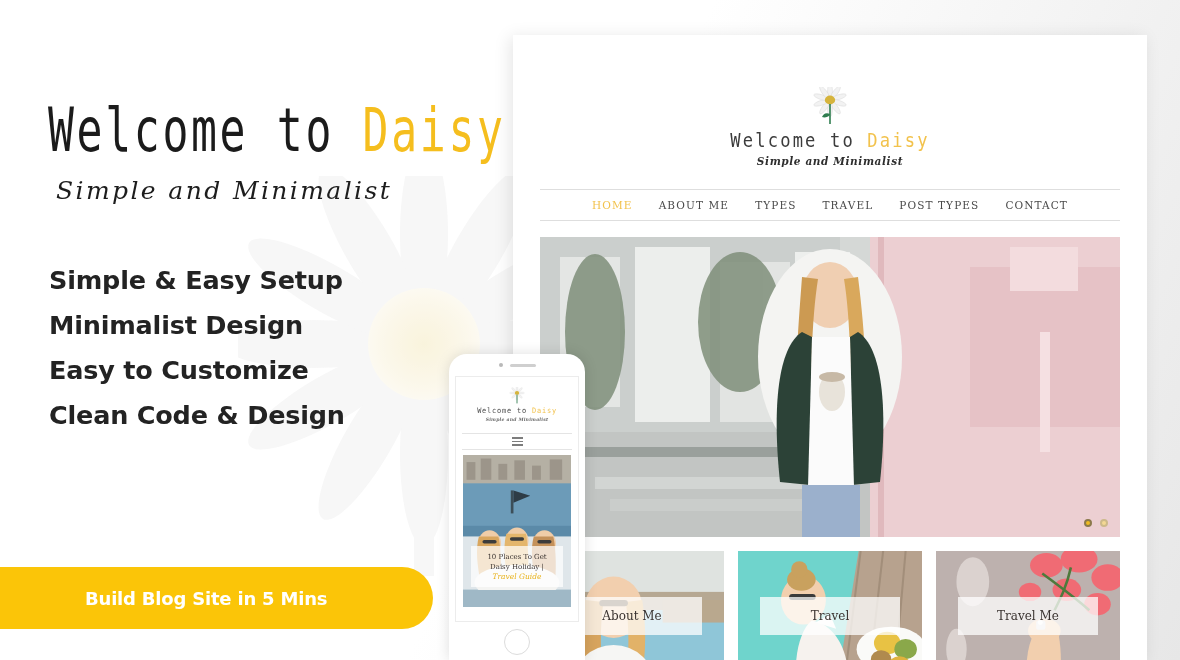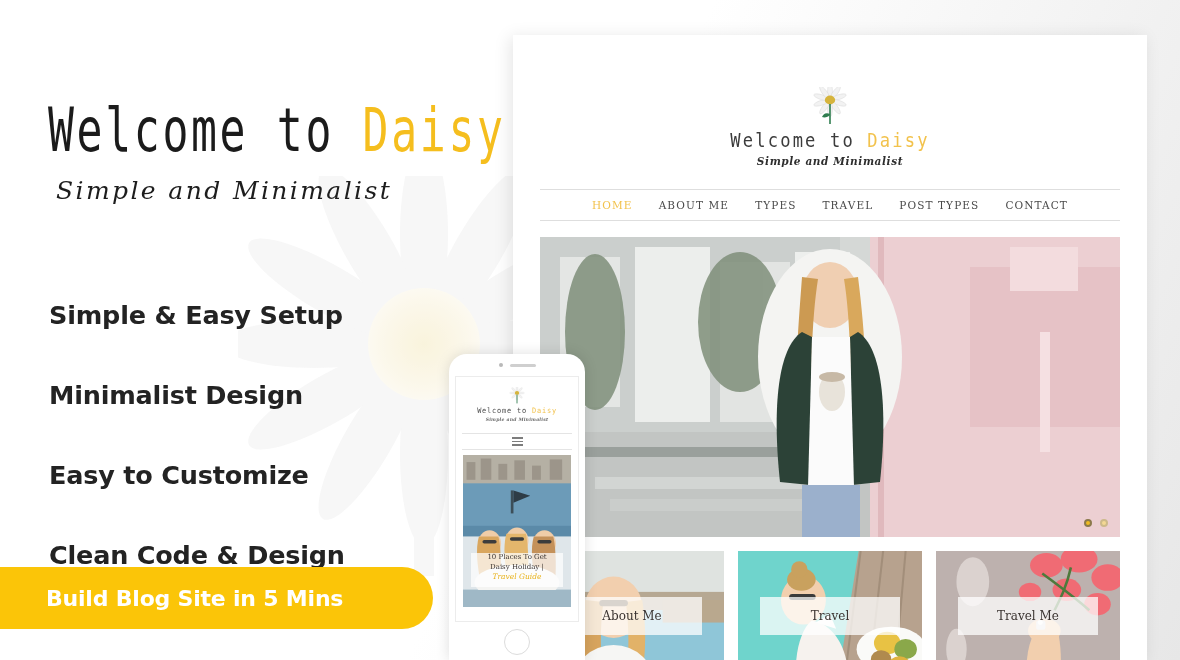--- a/index.html
+++ b/index.html
@@ -69,38 +69,37 @@
     list-style: none;
   }
   .features li {
     font-family: "DejaVu Sans", sans-serif;
     font-size: 25.5px;
     font-weight: 700;
     letter-spacing: -0.2px;
     color: #232323;
     line-height: 45px;
     white-space: nowrap;
-    margin-top: 35px;
   }
 
   .cta-banner {
     position: absolute;
     left: -20px;
     top: 567px;
     width: 453px;
     height: 62px;
     background: #fbc508;
     border-radius: 0 31px 31px 0;
     display: flex;
     align-items: center;
   }
   .cta-banner .cta-text {
-    margin-left: 66px;
+    margin-left: 105px;
     font-family: "DejaVu Sans", sans-serif;
-    font-size: 22px;
+    font-size: 18px;
     font-weight: 700;
     color: #ffffff;
     letter-spacing: -0.2px;
     white-space: nowrap;
   }
 
   
   .desktop-mock {
     position: absolute;
     left: 513px;
@@ -305,21 +304,21 @@
     height: 152px;
     overflow: hidden;
     background: #9fb8c6;
   }
   .ph-hero .ph-art { position: absolute; inset: 0; }
   .ph-caption {
     position: absolute;
     left: 8px; right: 8px;
     bottom: 20px;
     background: rgba(255,255,255,0.72);
-    padding: 0 2px 6px;
+    padding: 7px 2px 6px;
     text-align: center;
   }
   .ph-caption .l {
     font-family: "DejaVu Serif", serif;
     font-size: 7px;
     line-height: 9.5px;
     color: #3a3330;
     white-space: nowrap;
   }
   .ph-caption .g {

